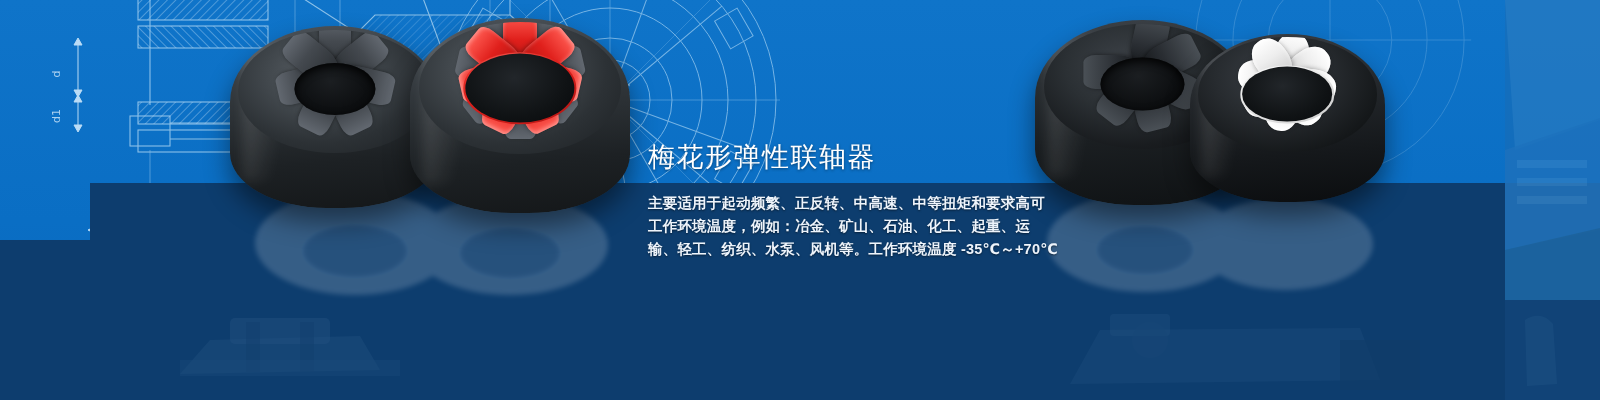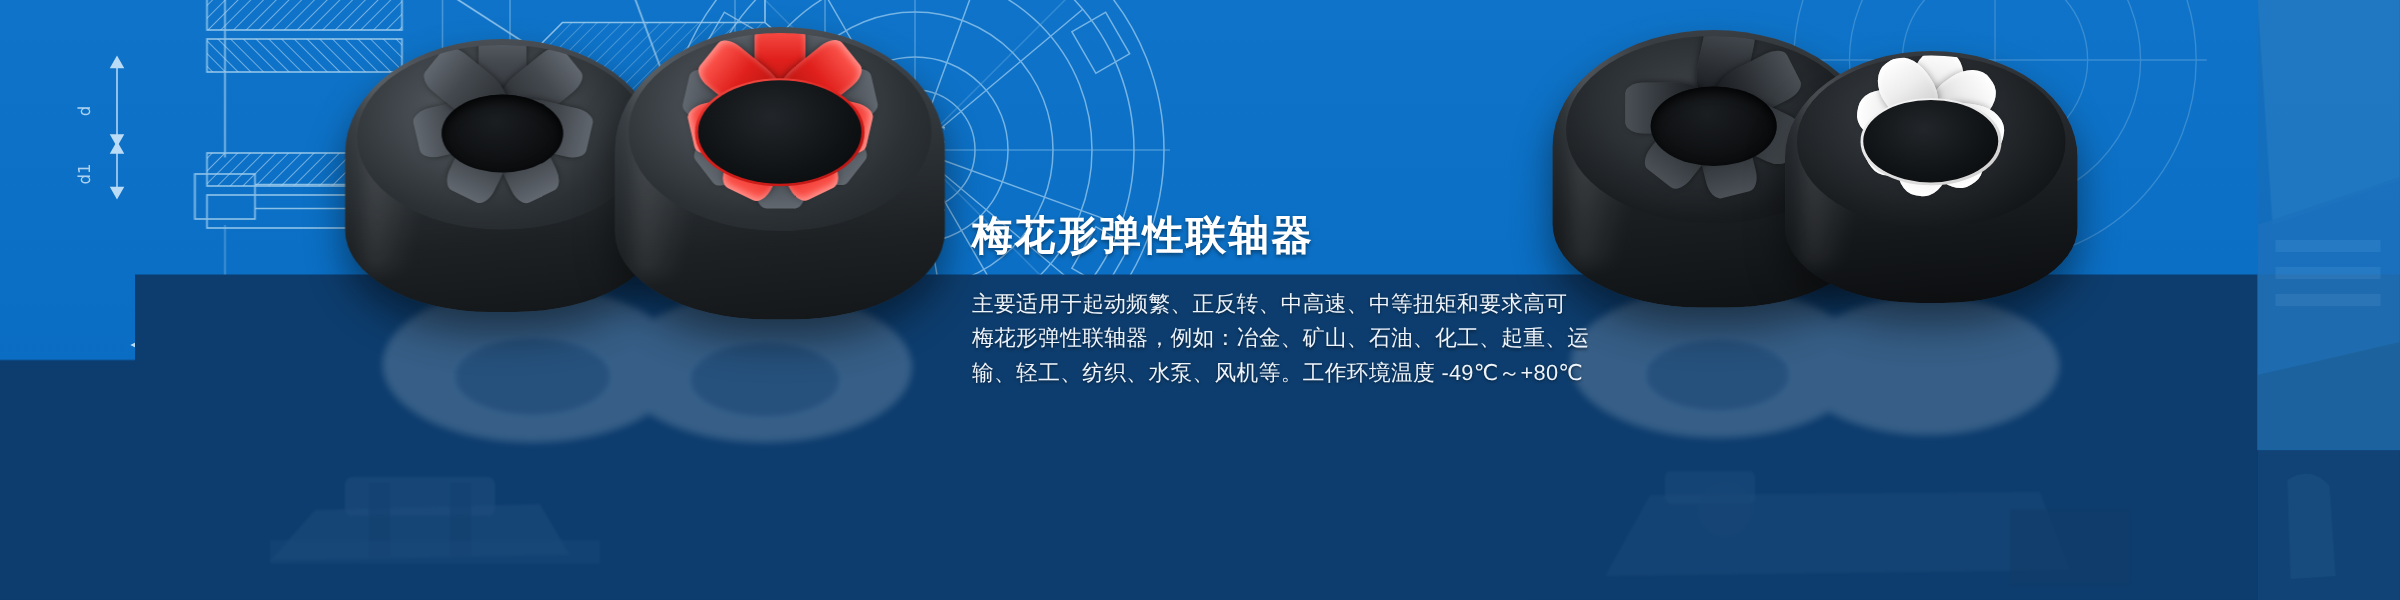--- a/index.html
+++ b/index.html
@@ -161,34 +161,35 @@
   }
   .right-photo svg { display:block; }
 
   
   .text-block {
     position:absolute;
     left:648px; top:140px; width:420px;
   }
   .headline {
     font-size:27px;
-    font-weight:bold;
+    font-weight:normal;
     color:#ffffff;
     letter-spacing:1.5px;
     line-height:34px;
     text-shadow:0 1px 3px rgba(0,0,0,.45);
     white-space:nowrap;
   }
   .desc {
     margin-top:18px;
     font-size:14.5px;
     color:#eef4fb;
     line-height:23px;
     letter-spacing:.2px;
     text-shadow:0 1px 2px rgba(0,0,0,.5);
+    font-weight:bold;
   }
   .desc .ln { display:block; white-space:nowrap; }
 </style>
 </head>
 <body>
 
 <div id="banner">
 
   <div class="bg-bright"></div>
 
@@ -461,18 +462,18 @@
           <div class="spider-bore" style="width:50%; height:48%;"></div>
         </div>
       </div>
     </div>
   </div>
 
   <div class="text-block">
     <h1 class="headline">梅花形弹性联轴器</h1>
     <div class="desc">
       <span class="ln">主要适用于起动频繁、正反转、中高速、中等扭矩和要求高可</span>
-      <span class="ln">梅花形弹性联轴器，例如：冶金、矿山、石油、化工、起重、运</span>
-      <span class="ln">输、轻工、纺织、水泵、风机等。工作环境温度 -49℃～+80℃</span>
+      <span class="ln">工作环境温度，例如：冶金、矿山、石油、化工、起重、运</span>
+      <span class="ln">输、轻工、纺织、水泵、风机等。工作环境温度 -35℃～+70℃</span>
     </div>
   </div>
 
 </div>
 
 </body></html>

